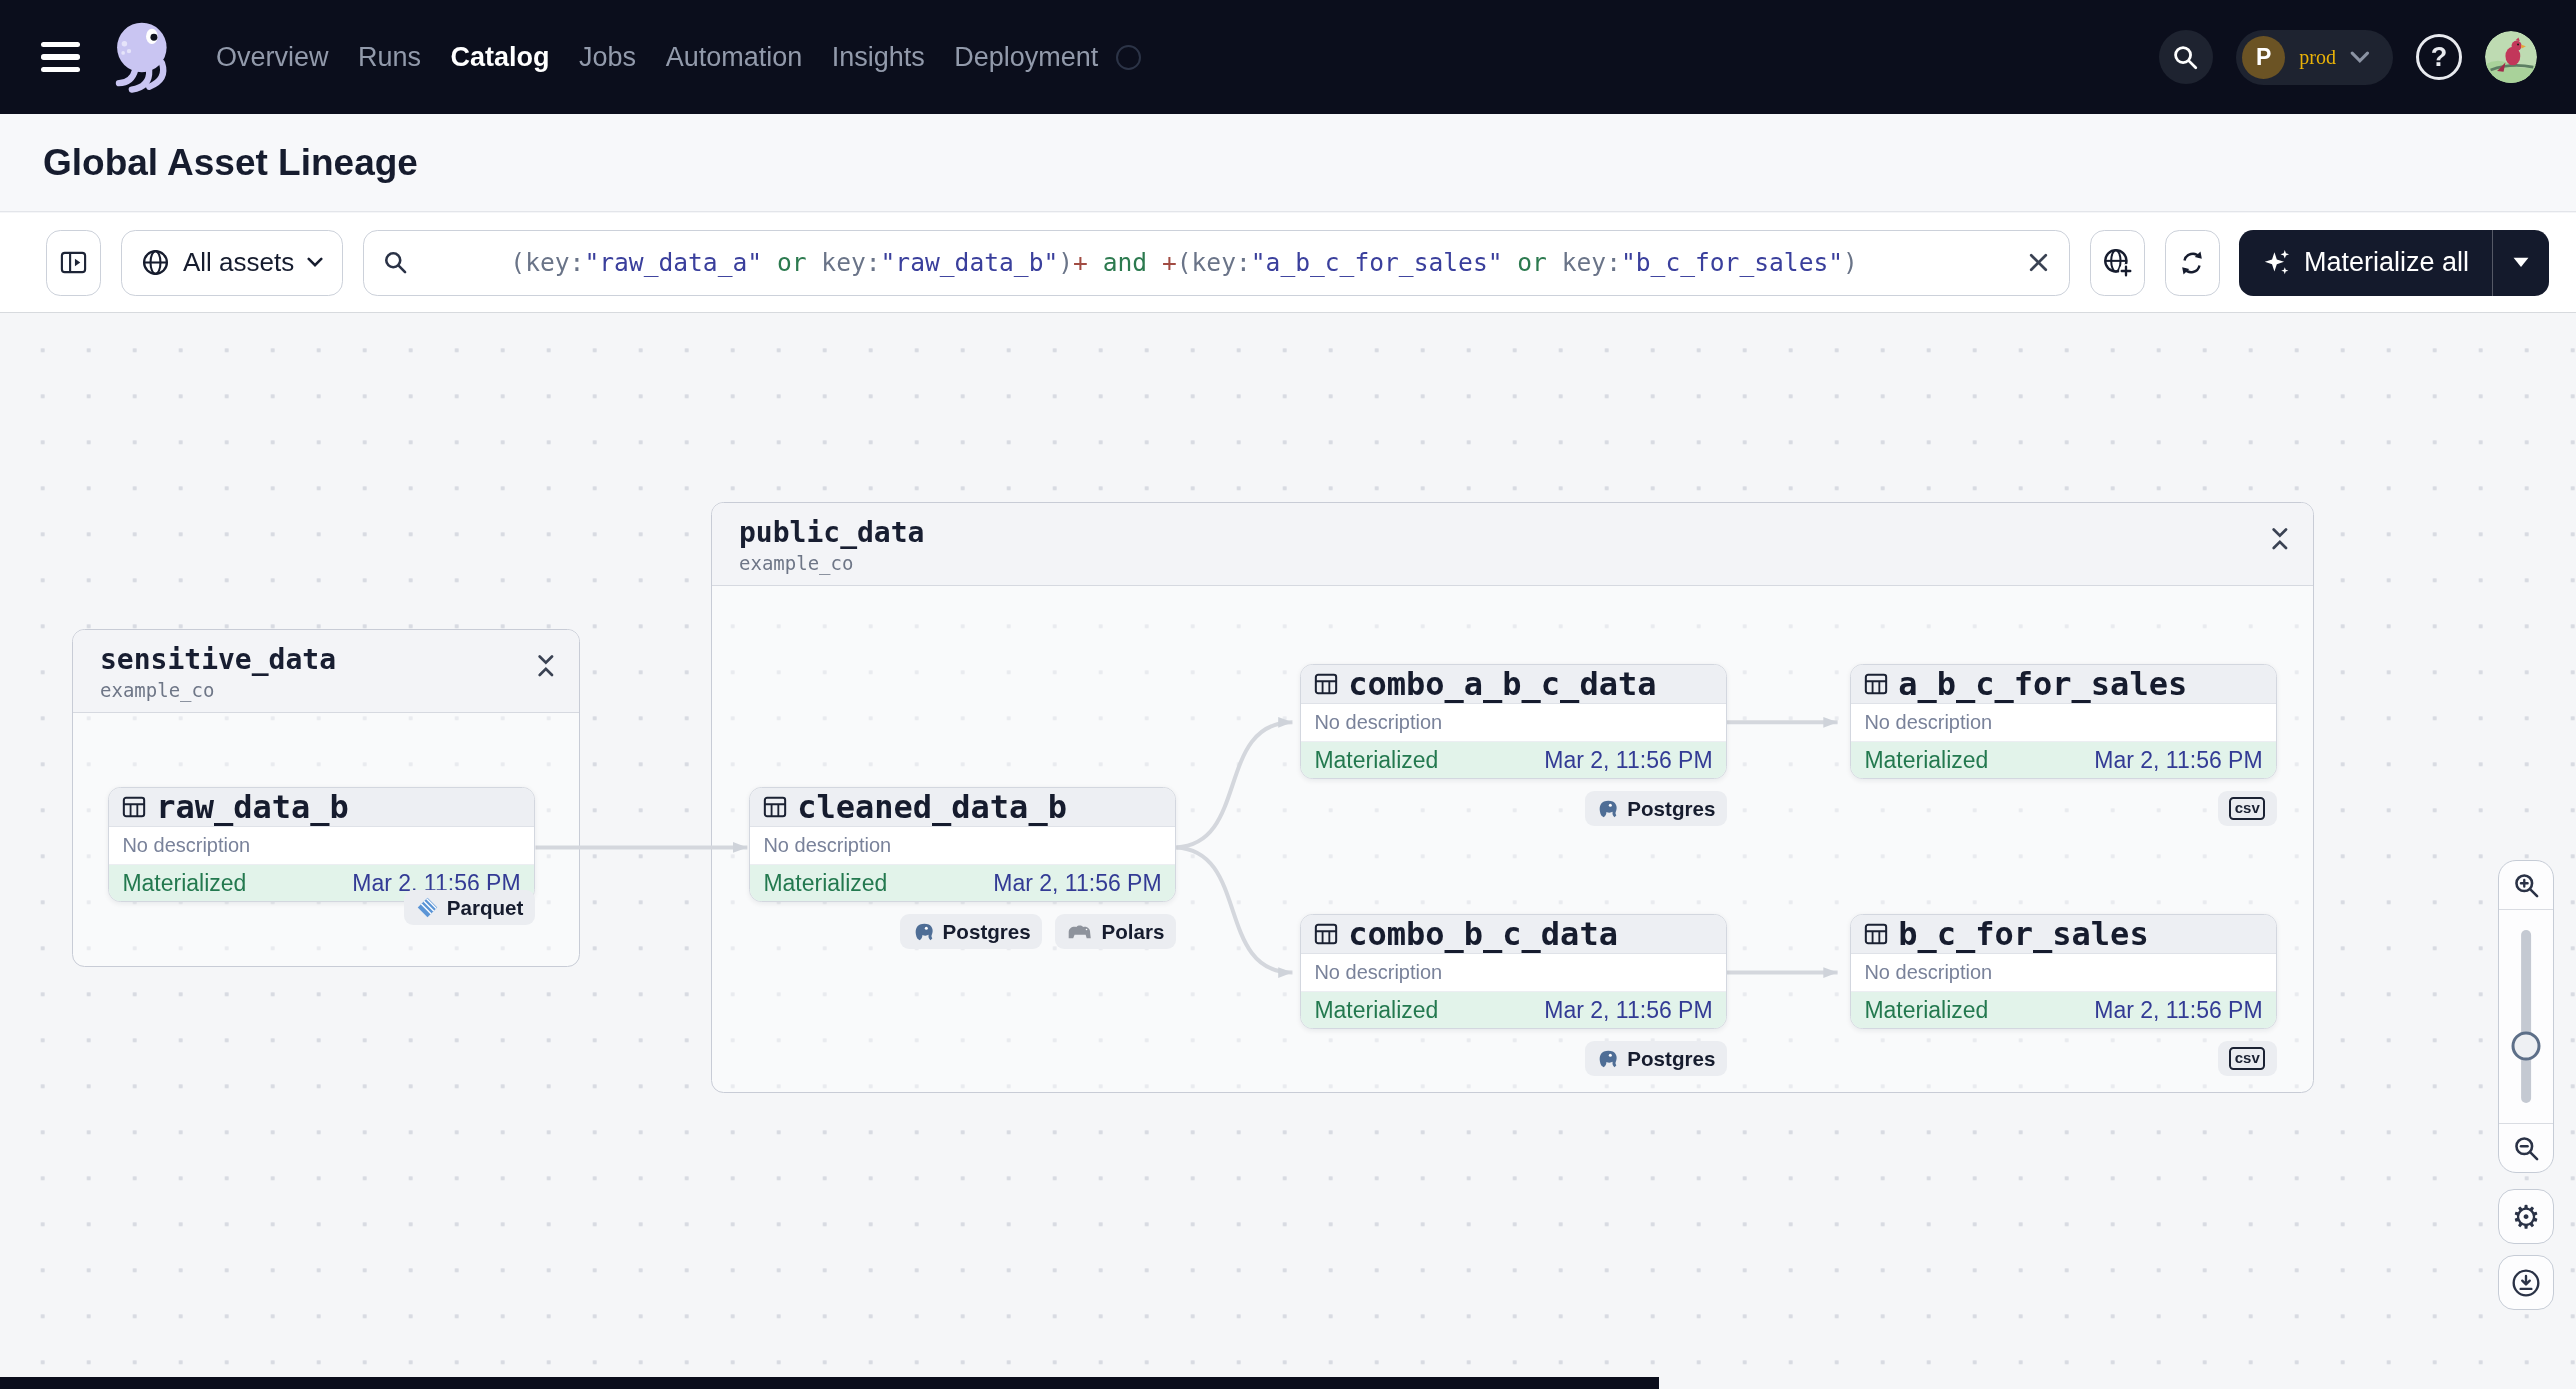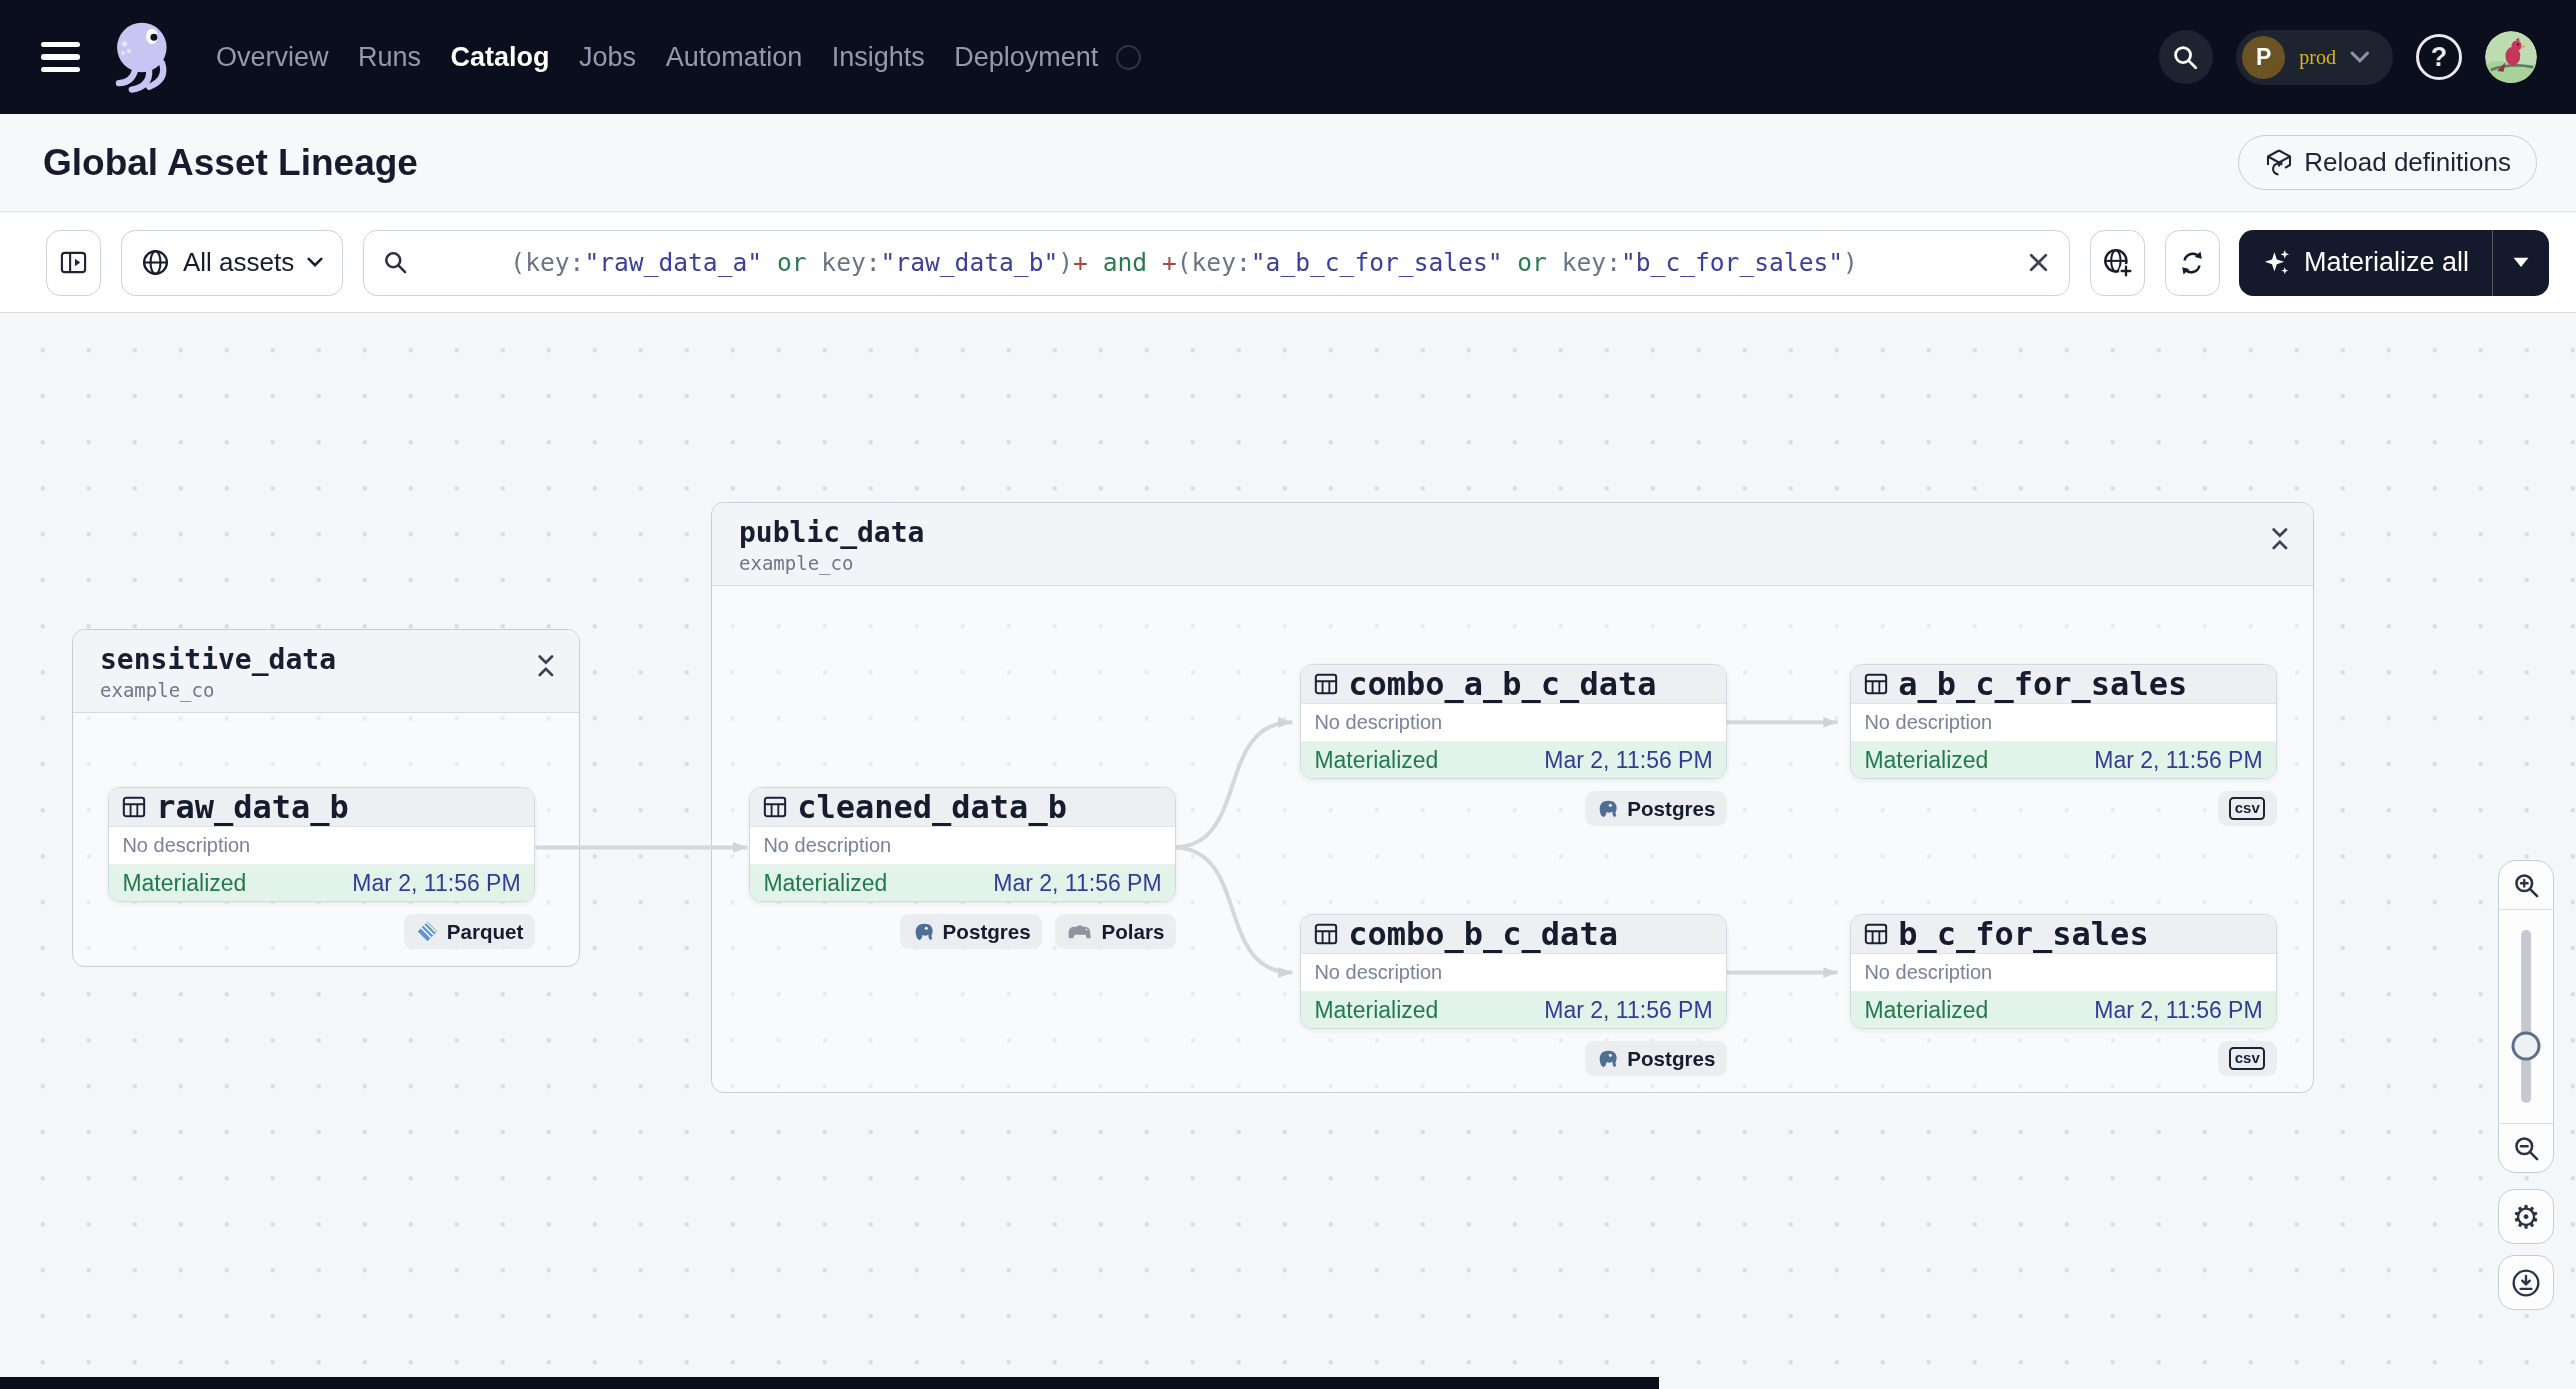--- a/index.html
+++ b/index.html
@@ -175,29 +175,20 @@
         <path d="M33 10 l3 -3 1.5 4 z" fill="#c2375a"></path>
         <path d="M38.5 14.5 l5.5 2 -4.5 2.4 z" fill="#e8a23c"></path>
         <circle cx="35.6" cy="14.6" r="1.1" fill="#1c1c1c"></circle>
       </svg>
     </div>
   </div>
 </div>
 
 <div class="page-header">
   <h1 class="page-title">Global Asset Lineage</h1>
-  <button class="reload-btn">
-    <svg width="30" height="30" viewBox="0 0 30 30">
-      <path d="M15 2.5 L26 8.5 V17 L21 19.8 M15 2.5 L4 8.5 V17" stroke="#1d2436" stroke-width="2.1" fill="none" stroke-linejoin="round"></path>
-      <path d="M4 8.5 L15 14.5 L26 8.5 M15 14.5 V18.5" stroke="#1d2436" stroke-width="2.1" fill="none" stroke-linejoin="round"></path>
-      <path d="M14.5 26.5 a5.5 5.5 0 1 1 3.2 -10" stroke="#1d2436" stroke-width="2.1" fill="none"></path>
-      <path d="M18.6 13.2 l-0.4 4.4 -4.2 -1.4 z" fill="#1d2436"></path>
-    </svg>
-    <span>Reload definitions</span>
-  </button>
 </div>
 
 <div class="filter-bar">
   <button class="tool-btn sq">
     <svg width="29" height="29" viewBox="0 0 30 30">
       <rect x="3" y="5" width="24" height="20" rx="3" stroke="#1d2436" stroke-width="2.2" fill="none"></rect>
       <line x1="11.5" y1="5" x2="11.5" y2="25" stroke="#1d2436" stroke-width="2.2"></line>
       <path d="M16.5 11 l5.5 4 -5.5 4 z" fill="#1d2436"></path>
     </svg>
   </button>
@@ -316,21 +307,21 @@
         <line x1="16.6" y1="10" x2="16.6" y2="23" stroke="#1b2233" stroke-width="2"></line>
       </svg>
       <span class="node-name">raw_data_b</span>
     </div>
     <div class="node-desc">No description</div>
     <div class="node-status">
       <span class="status-label">Materialized</span>
       <span class="status-time">Mar 2, 11:56 PM</span>
     </div>
   </div>
-  <div class="badge-row" style="left:108px; top:601px;text-align:center;">
+  <div class="badge-row" style="left:108px; top:577px;text-align:center;">
     <span class="badge">
       <svg width="23" height="23" viewBox="0 0 26 26">
         <polygon points="13,2 24,13 13,24 2,13" fill="#5b95d6"></polygon>
         <line x1="6" y1="9" x2="17" y2="20" stroke="#fff" stroke-width="1.6"></line>
         <line x1="9" y1="6" x2="20" y2="17" stroke="#fff" stroke-width="1.6"></line>
         <line x1="12" y1="3" x2="23" y2="14" stroke="#fff" stroke-width="1.6"></line>
       </svg>
       <span>Parquet</span>
     </span>
   </div>

